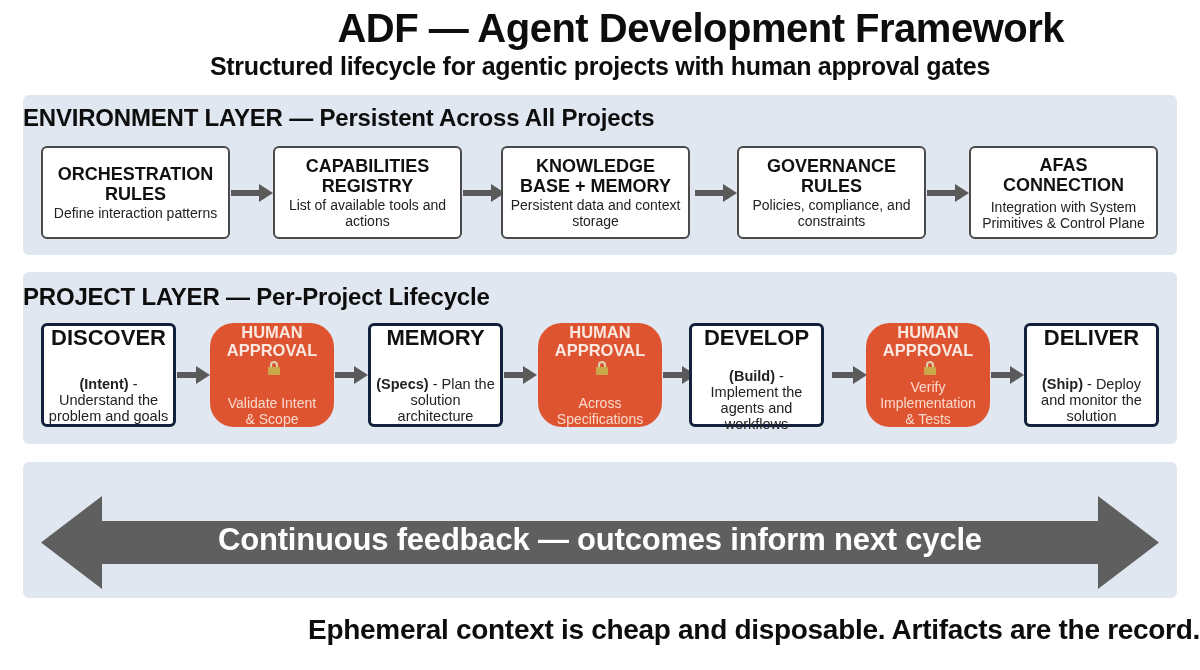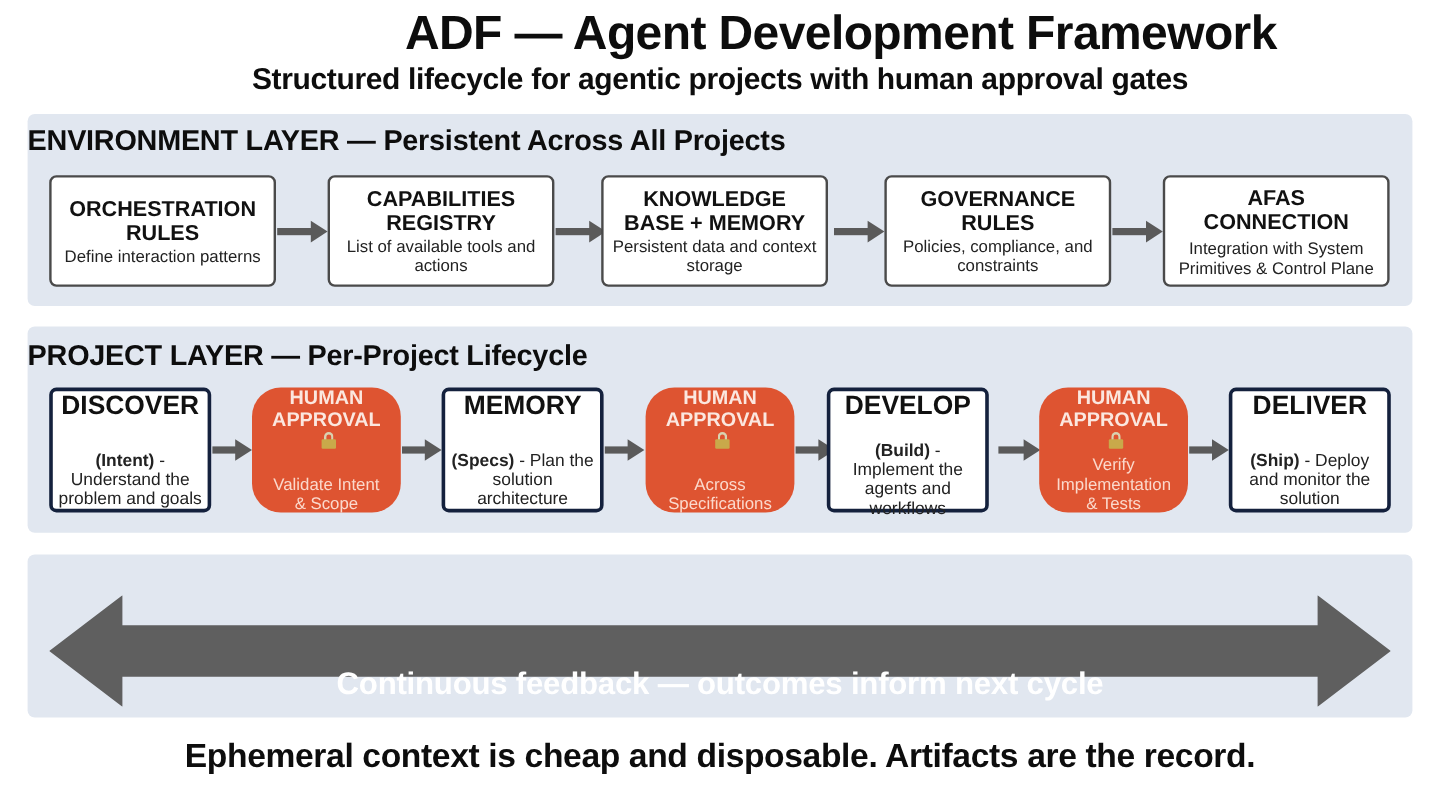--- a/index.html
+++ b/index.html
@@ -44,23 +44,23 @@
   .gate { width: 124px; background: #de5431; padding: 0 16px; border-radius: 24px; }
   .gate .h { font-size: 16.5px; font-weight: 700; line-height: 18px; color: #fbe7df; }
   .gate .d { font-size: 14px; line-height: 16px; color: #fbd9cc; margin-top: 2px; }
   .lock { display: inline-block; position: relative; width: 12px; height: 14px; vertical-align: -1px; margin-left: 3px; }
   .lock .shackle { position: absolute; left: 2px; top: 0; width: 8px; height: 8px; border: 2px solid #d9d2b0;
                    border-bottom: none; border-radius: 4px 4px 0 0; }
   .lock .body { position: absolute; left: 0; top: 6px; width: 12px; height: 8px; background: #c9a94a; border-radius: 1px; }
 
   .big-arrow { position: absolute; left: 18px; top: 34px; width: 1118px; height: 93px; }
   .big-arrow-label { position: absolute; left: 0; top: 60px; width: 100%; text-align: center;
-                     font-size: 26px; font-weight: 700; color: #ffffff; letter-spacing: -0.2px; margin-top: 32px; }
+                     font-size: 31px; font-weight: 700; color: #ffffff; letter-spacing: -0.2px; }
 
-  .footer { position: absolute; left: 0; top: 614px; width: 1200px; text-align: center;
+  .footer { position: absolute; left: 0; top: 614px; width: 1200px; text-align: right;
             font-size: 28px; font-weight: 700; color: #0d0d0d; letter-spacing: -0.3px; }
 </style>
 </head>
 <body>
 
 <div class="title">ADF — Agent Development Framework</div>
 <div class="subtitle">Structured lifecycle for agentic projects with human approval gates</div>
 
 <div class="panel panel-env">
   <div class="panel-title">ENVIRONMENT LAYER — Persistent Across All Projects</div>

